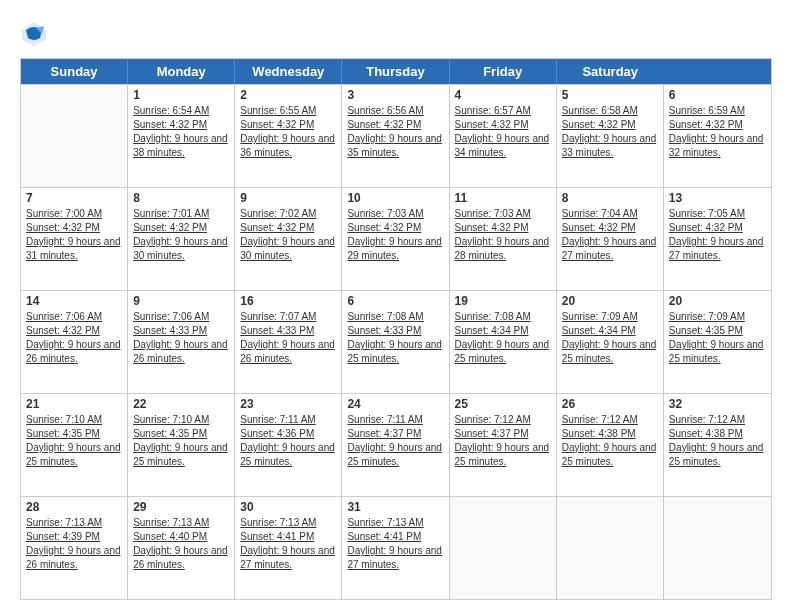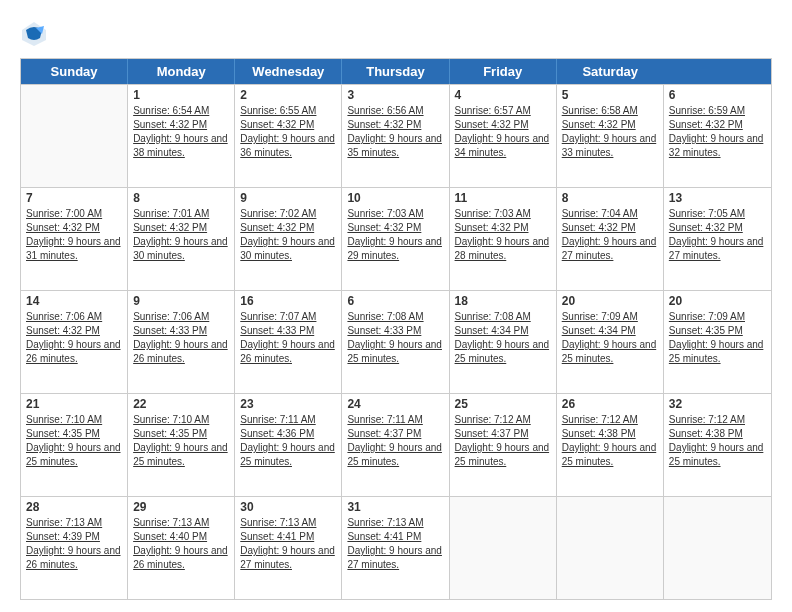--- a/index.html
+++ b/index.html
@@ -214,21 +214,21 @@
           </div>
           <div class="cal-cell">
             <div class="day-number">16</div>
         <div class="day-info">Sunrise: 7:07 AM<br>Sunset: 4:33 PM<br>Daylight: 9 hours and 26 minutes.</div>
           </div>
           <div class="cal-cell">
             <div class="day-number">6</div>
         <div class="day-info">Sunrise: 7:08 AM<br>Sunset: 4:33 PM<br>Daylight: 9 hours and 25 minutes.</div>
           </div>
           <div class="cal-cell">
-            <div class="day-number">18</div>
+            <div class="day-number">19</div>
         <div class="day-info">Sunrise: 7:08 AM<br>Sunset: 4:34 PM<br>Daylight: 9 hours and 25 minutes.</div>
           </div>
           <div class="cal-cell">
             <div class="day-number">20</div>
         <div class="day-info">Sunrise: 7:09 AM<br>Sunset: 4:34 PM<br>Daylight: 9 hours and 25 minutes.</div>
           </div>
           <div class="cal-cell">
             <div class="day-number">20</div>
         <div class="day-info">Sunrise: 7:09 AM<br>Sunset: 4:35 PM<br>Daylight: 9 hours and 25 minutes.</div>
           </div>

